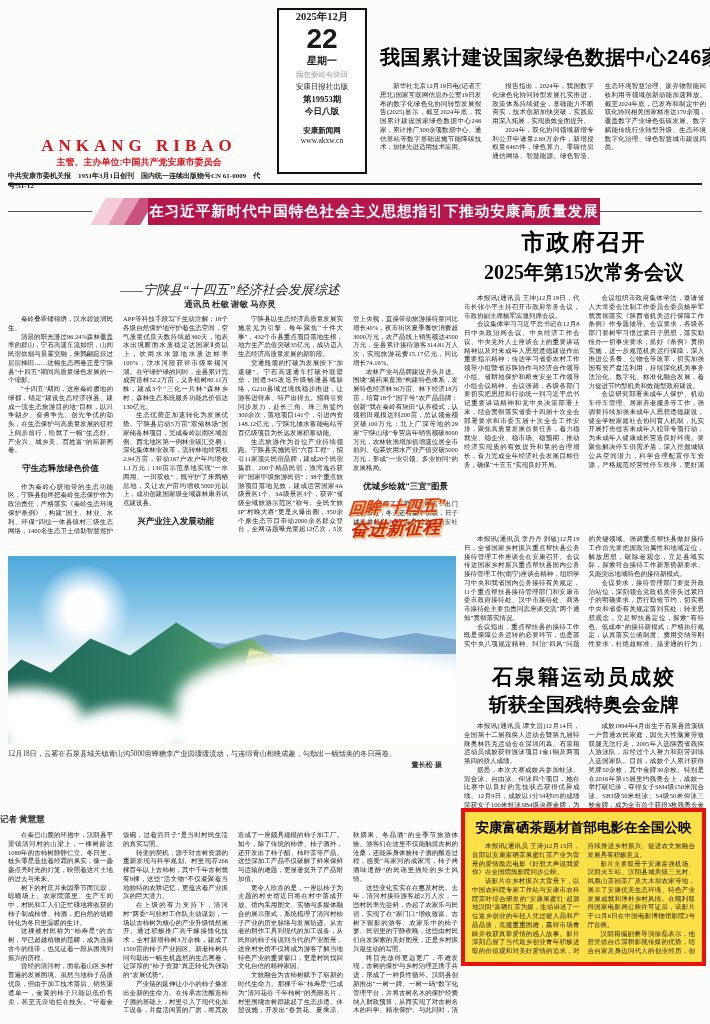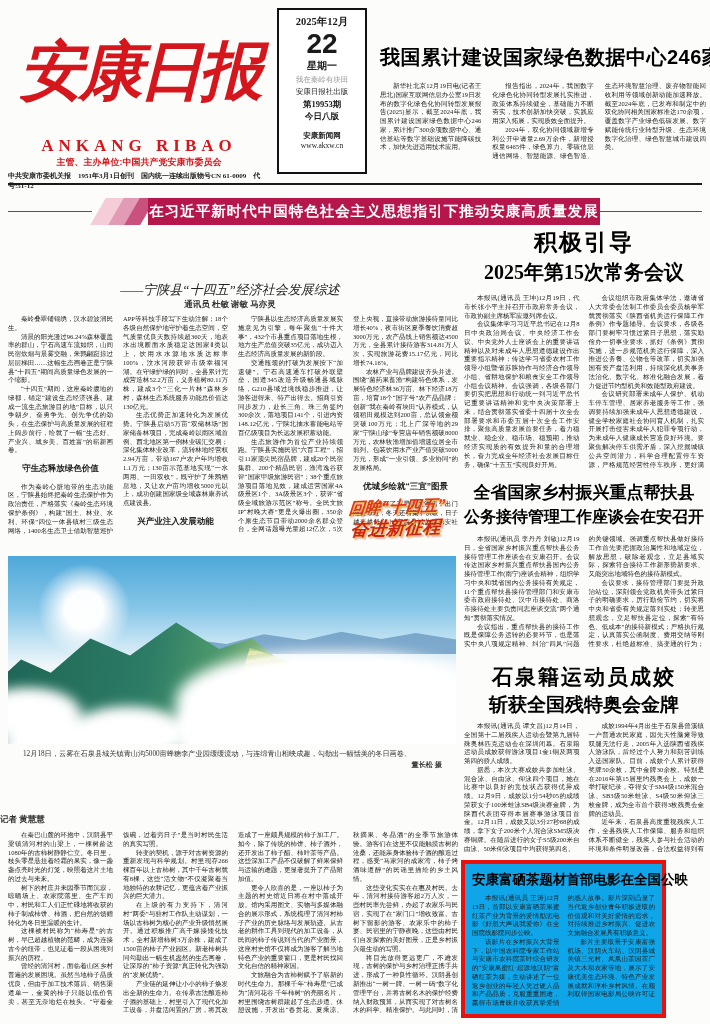--- a/index.html
+++ b/index.html
@@ -11,21 +11,21 @@
     color:#d5161d; font-family:"DejaVu Serif", serif; font-weight:bold; font-style:italic;
     font-size:64px; line-height:118px; letter-spacing:-4px; text-align:center; white-space:nowrap; }
   .masthead-latin { position:absolute; left:6px; top:136px; width:266px; text-align:center;
     color:#d5161d; font-weight:bold; font-size:17px; letter-spacing:5px; font-family:"Liberation Serif",serif; }
   .masthead-org { position:absolute; left:6px; top:156px; width:266px; text-align:center;
     color:#d5161d; font-weight:bold; font-size:9px; font-family:"Liberation Sans",sans-serif; }
   .masthead-fine { position:absolute; left:8px; top:171px; width:270px; font-size:7px;
     color:#222; font-weight:bold; }
 
   .datebox { position:absolute; left:277px; top:8px; width:90px; height:166px;
-    border:2px solid #111; background:#fff; text-align:center; box-sizing:border-box; padding-top:5px; }
+    border:2px solid #111; background:#fff; text-align:center; box-sizing:border-box; }
   .db-ym   { font-size:10.5px; font-weight:bold; }
   .db-day  { font-size:28px; font-weight:bold; line-height:30px; font-family:"Liberation Sans",sans-serif; }
   .db-wk   { font-size:10px; font-weight:bold; }
   .db-lunar{ font-size:7.5px; color:#999; margin-top:2px; }
   .db-pub  { font-size:7.5px; margin-top:2px; }
   .db-issue{ font-size:8.5px; font-weight:bold; margin-top:2px; }
   .db-pages{ font-size:8.5px; font-weight:bold; }
   .db-site { font-size:7.5px; font-weight:bold; margin-top:8px; }
   .db-url  { font-size:7.5px; }
 
@@ -93,21 +93,21 @@
     background:
       radial-gradient(ellipse 80px 40px at 40px 60px, #fff 0 60%, transparent 72%),
       radial-gradient(ellipse 90px 42px at 140px 80px, #fff 0 60%, transparent 72%),
       radial-gradient(ellipse 70px 36px at 240px 70px, #fff 0 60%, transparent 72%),
       radial-gradient(ellipse 100px 44px at 340px 62px, #fff 0 60%, transparent 72%),
       radial-gradient(ellipse 90px 40px at 440px 78px, #fff 0 60%, transparent 72%),
       radial-gradient(ellipse 120px 46px at 90px 100px, #fff 0 62%, transparent 74%),
       radial-gradient(ellipse 130px 48px at 300px 104px, #fff 0 62%, transparent 74%); }
 
   .caption { position:absolute; left:8px; top:749px; width:448px; font-size:7.2px;
-    color:#333; line-height:1.4;margin-left:15px; }
+    color:#333; line-height:1.4; }
   .credit { position:absolute; left:8px; top:760px; width:434px; text-align:right;
     font-size:7.2px; font-weight:bold; color:#333; }
 
   
   .per-hl { position:absolute; left:0; top:781px; width:460px; text-align:center;
     font-weight:bold; font-size:25px; letter-spacing:5px; color:#000; }
   .per-by { position:absolute; left:0; top:814px; width:460px; text-align:left;
     font-size:8.5px; font-weight:bold; color:#333; }
   .per-body { position:absolute; left:8px; top:831px; width:450px; height:189px;
     overflow:hidden; column-count:4; column-gap:10px; }
@@ -127,32 +127,31 @@
   .rec-body { position:absolute; left:464px; top:535px; width:240px; height:119px;
     overflow:hidden; column-count:2; column-gap:9px; }
 
   .ath-hl { position:absolute; left:462px; top:663px; width:244px; text-align:center;
     font-weight:bold; color:#000; }
   .ath-hl .l1 { font-size:21px; line-height:28px; letter-spacing:2px; }
   .ath-hl .l2 { font-size:19px; line-height:27px; }
   .ath-body { position:absolute; left:464px; top:722px; width:240px; height:134px;
     overflow:hidden; column-count:2; column-gap:9px; }
 
-  .moviebox { position:absolute; left:461px; top:860px; width:205px; height:158px;
-    border:4px solid #e8110b; background:#0ea5e9; box-sizing:border-box; padding:5px 7px; }
+  .moviebox { position:absolute; left:461px; top:808px; width:245px; height:158px;
+    border:4px solid #e8110b; background:#fde047; box-sizing:border-box; padding:5px 7px; }
   .movie-hl { text-align:center; font-family:"Liberation Sans",sans-serif; font-weight:bold;
     font-size:13.5px; white-space:nowrap; color:#000; margin:2px 0 5px 0; }
   .movie-body { height:116px; overflow:hidden; column-count:2; column-gap:8px; }
 </style>
 </head>
 <body>
 
 <div class="page">
 
-  <div class="masthead-title">安康日报</div>
   <div class="masthead-latin">ANKANG RIBAO</div>
   <div class="masthead-org">主管、主办单位:中国共产党安康市委员会</div>
   <div class="masthead-fine">中共安康市委机关报　1951年3月1日创刊　国内统一连续出版物号CN 61-0009　代号:51-12</div>
 
   <div class="datebox">
     <div class="db-ym">2025年12月</div>
     <div class="db-day">22</div>
     <div class="db-wk">星期一</div>
     <div class="db-lunar">我在秦岭有块田</div>
     <div class="db-pub">安康日报社出版</div>
@@ -224,34 +223,30 @@
       <p class="para">转变的契机，源于对古树资源的重新发现与科学规划。村里现存266棵百年以上古柿树，其中千年古树就有8棵，这些“活文物”不仅凝聚着当地独特的农耕记忆，更蕴含着产业振兴的巨大潜力。</p>
       <p class="para">在上级的有力支持下，清河村“两委”与驻村工作队主动谋划，一场以古柿树为核心的产业升级悄然展开。通过积极推广高干嫁接矮化技术，全村新增柿树3万余株，建成了1500亩的柿子产业园区。新老柿树共同勾勒出一幅生机盎然的生态画卷，让深厚的“柿子资源”真正转化为强劲的“发展优势”。</p>
       <p class="para">产业链的延伸让小小的柿子焕发出全新的生命力。在传承古法酿造柿子酒的基础上，村里引入了现代化加工设备，并盘活闲置的厂房，将其改造成了一座颇具规模的柿子加工厂。如今，除了传统的柿饼、柿子酒外，还开发出了柿子醋、柿叶茶等产品。这些深加工产品不仅破解了鲜果保鲜与运输的难题，更显著提升了产品附加值。</p>
       <p class="para">更令人欣喜的是，一座以柿子为主题的村史馆近日将在村中落成开放。馆内采用图文、实物与多媒体融合的展示形式，系统梳理了清河村柿子产业的历史脉络与发展轨迹。从古老的耕作工具到现代的加工设备，从民间的柿子传说到当代的产业图景，这座村史馆不仅将成为游客了解当地特色产业的重要窗口，更是村民找回文化自信的精神家园。</p>
       <p class="para">文旅融合为古柿树赋予了崭新的时代生命力。那棵千年“柿寿星”已成为“清河花谷 千年柿树”的亮丽名片，村里围绕古树群建起了生态步道、休憩设施，开发出“春赏花、夏乘凉、秋摘果、冬品酒”的全季节旅游体验。游客们在这里不仅能触摸古树的沧桑，还能亲身体验柿子酒的酿造过程，感受“马家河的成家湾，柿子烤酒味道醇”的民谣里描绘的乡土风情。</p>
       <p class="para">这些变化实实在在惠及村民。去年，清河村接待游客超2万人次，一些村民率先尝鲜，办起了农家乐与民宿，实现了在“家门口”增收致富。古树下留影的游客、农家乐中的柿子宴、民宿里的宁静夜晚，这些由村民们自发探索的美好图景，正是乡村振兴最生动的写照。</p>
       <p class="para">将目光放得更远更广，不难发现，古树的保护与乡村治理正携手共进，形成了一种良性循环。汉阴县创新推出“一树一牌、一树一码”数字化管理平台，并将古树名木的保护经费纳入财政预算，从而实现了对古树名木的科学、精准保护。与此同时，清河村巧借“柿文化”之力，外修风貌，内涵民风，积极引导“柿事满园、和美万家”的新民风，逐步形成了“一户一景、一院一韵”的乡村风貌与淳朴和谐的乡风民风。</p>
     </div>
 
   <div class="meet-hl">
-    <div class="l1">积极引导</div>
+    <div class="l1">市政府召开</div>
     <div class="l2">2025年第15次常务会议</div>
   </div>
   <div class="meet-body bodytext">
       <p class="para">本报讯(通讯员 王坤)12月19日，代市长张小平主持召开市政府常务会议，市政协副主席杨军应邀列席会议。</p>
       <p class="para">会议集体学习习近平总书记在12月8日中央政治局会议、中央经济工作会议、中央党外人士座谈会上的重要讲话精神以及对未成年人思想道德建设作出重要指示精神；传达学习省委农村工作领导小组暨省苏陕协作与经济合作领导小组、省耕地保护和粮食安全工作领导小组会议精神。会议强调，各级各部门要切实把思想和行动统一到习近平总书记重要讲话精神和党中央决策部署上来，结合贯彻落实省委十四届十次全会部署要求和市委五届十次全会工作安排，聚焦高质量发展首要任务，着力稳就业、稳企业、稳市场、稳预期，推动经济实现质的有效提升和量的合理增长，奋力完成全年经济社会发展目标任务，确保“十五五”实现良好开局。</p>
       <p class="para">会议组织市政府集体学法，邀请省人大常委会法制工作委员会委员杨学军就贯彻落实《陕西省机关运行保障工作条例》作专题辅导。会议要求，各级各部门要树牢习惯过紧日子思想，落实勤俭办一切事业要求，抓好《条例》贯彻实施，进一步规范机关运行保障，深入推进公务餐、公物仓等改革，切实加强国有资产盘活利用，持续深化机关事务法治化、数字化、标准化融合发展，着力促进节约型机关和效能型政府建设。</p>
       <p class="para">会议研究部署未成年人保护、机动车停车管理、居家养老服务等工作，强调要持续加强未成年人思想道德建设，健全学校家庭社会协同育人机制，扎实开展打击侵害未成年人犯罪专项行动，为未成年人健康成长营造良好环境。要聚焦解决停车供需矛盾，深入挖掘城镇公共空间潜力，科学合理配置停车资源，严格规范经营性停车秩序，更好满足群众合理停车需求。要积极应对人口老龄化，坚持以居家老年人服务需求为导向，充分激发政府、市场、社会、家庭等多元主体的积极性，不断优化资源配置，配套完善服务供给体系，促进养老服务高质量发展。会议还研究了其他事项。</p>
     </div>
 
-  <div class="rec-hl">
-    <div class="l1">全省国家乡村振兴重点帮扶县</div>
-    <div class="l2">公务接待管理工作座谈会在安召开</div>
-  </div>
   <div class="rec-body bodytext">
       <p class="para">本报讯(通讯员 李丹丹 刘敏)12月19日，全省国家乡村振兴重点帮扶县公务接待管理工作座谈会在安康召开。会议传达国家乡村振兴重点帮扶县国内公务接待管理工作(南宁)座谈会精神，组织学习中央和我省国内公务接待有关规定，11个重点帮扶县接待管理部门和安康市委市政府接待处、汉中市接待处、商洛市接待处主要负责同志座谈交流“两个通知”贯彻落实情况。</p>
       <p class="para">会议指出，重点帮扶县的接待工作既是保障公务运转的必要环节，也是落实中央八项规定精神、纠治“四风”问题的关键领域。强调重点帮扶县做好接待工作首先要把握政治属性和地域定位，解放思想，破除老观念，立足县域实际，探索符合接待工作新形势新要求、又能突出地域特色的接待新模式。</p>
       <p class="para">会议要求，接待管理部门要提升政治站位，深刻领会党政机关带头过紧日子的明确要求，厉行勤俭节约，切实将中央和省委有关规定落到实处；转变思想观念，立足帮扶县定位，探索“有特色、低成本”的接待新模式；严格执行规定，认真落实公函制度、费用交纳等刚性要求，杜绝超标准、搞变通的行为；完善制度措施，细化落实接待标准、经费管理等实操细则，形成闭环管理。</p>
     </div>
 
   <div class="ath-hl">
     <div class="l1">石泉籍运动员成姣</div>
     <div class="l2">斩获全国残特奥会金牌</div>
   </div>

